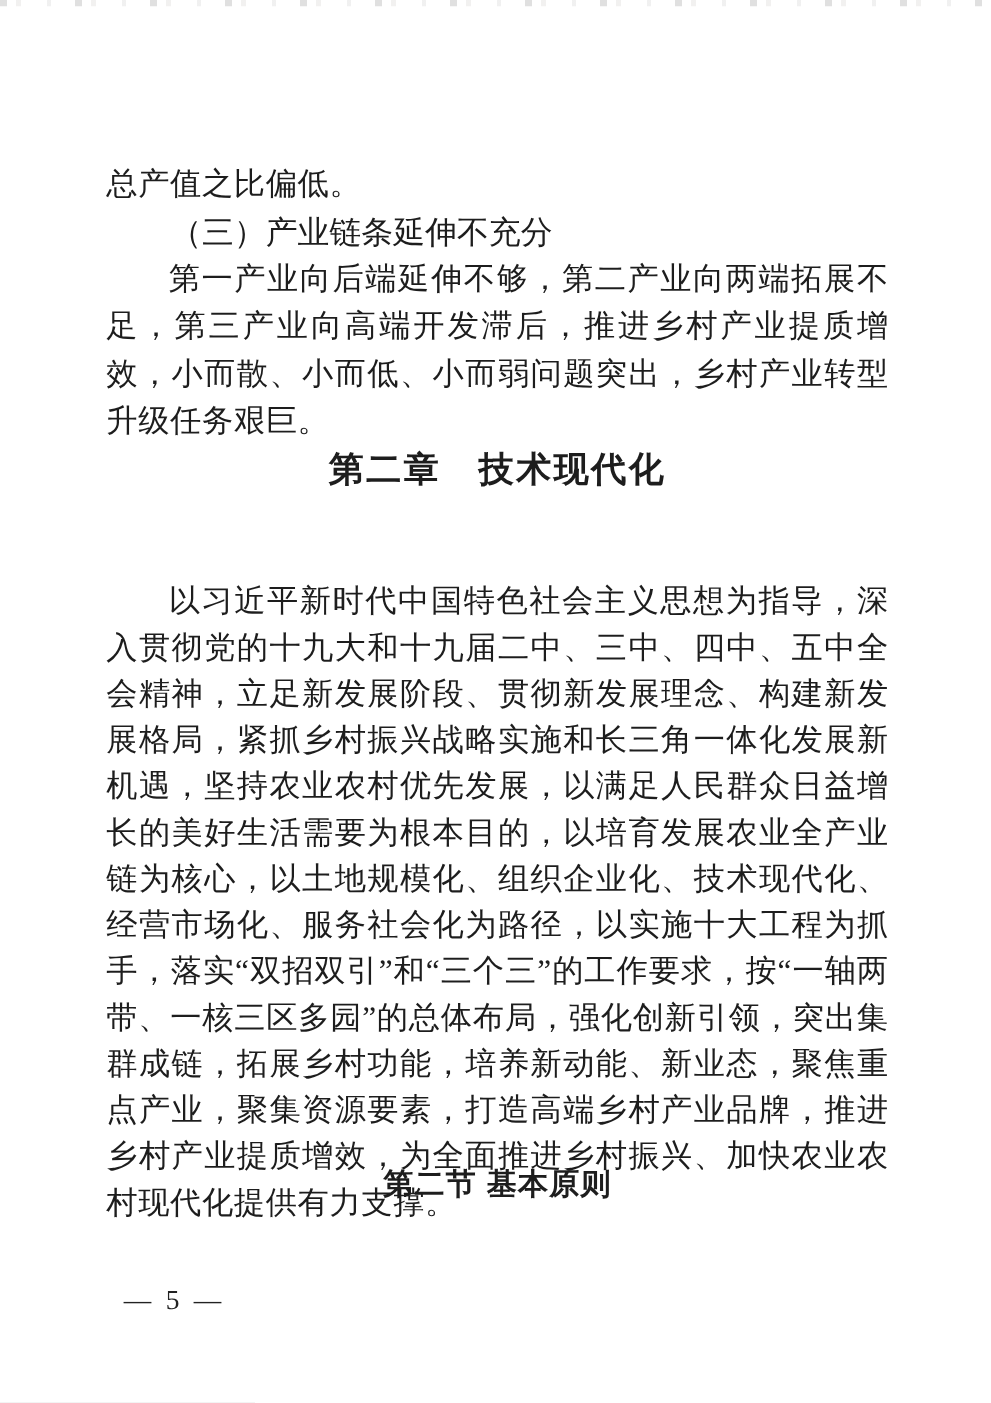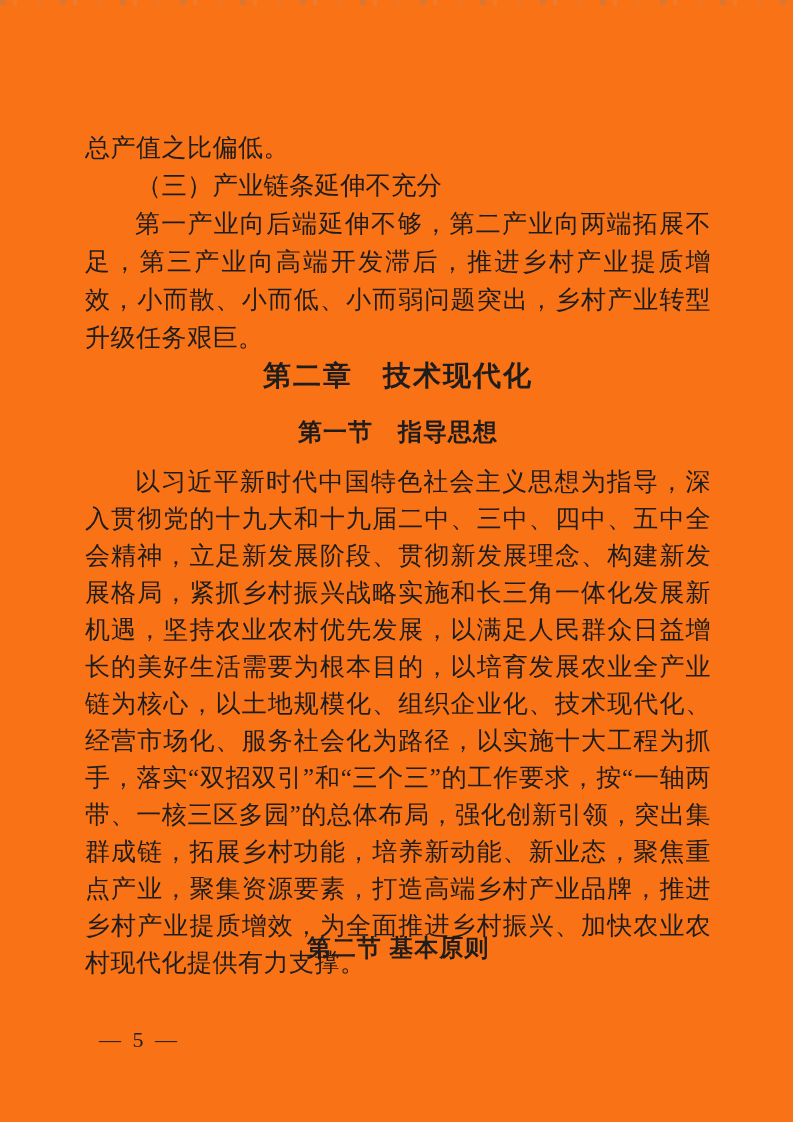--- a/index.html
+++ b/index.html
@@ -1,21 +1,21 @@
 <!DOCTYPE html>
 <html><head>
 <meta charset="utf-8">
 <style>
   html, body { margin: 0; padding: 0; background: #e9e9e9; }
   .page {
     position: relative;
     width: 793px;
     height: 1122px;
     margin: 0 auto;
-    background: #f97316;
+    background: #ffffff;
     overflow: hidden;
     font-family: "Liberation Serif", "DejaVu Serif", serif;
     color: #1d1d1d;
   }
   .scan-edge {
     position: absolute;
     top: 0; left: 0; right: 0;
     height: 5px;
     background: repeating-linear-gradient(90deg,
       rgba(130,130,130,0.45) 0 6px,
@@ -83,23 +83,20 @@
   <div class="block" style="top:129px;">
     <p class="body-text">总产值之比偏低。</p>
     <h3 class="h-sub">（三）产业链条延伸不充分</h3>
     <p class="body-text indent">第一产业向后端延伸不够，第二产业向两端拓展不足，第三产业向高端开发滞后，推进乡村产业提质增效，小而散、小而低、小而弱问题突出，乡村产业转型升级任务艰巨。</p>
   </div>
 
   <div class="block" style="top:356px;">
     <h1 class="h-chapter">第二章　技术现代化</h1>
   </div>
 
-  <div class="block" style="top:413px;">
-    <h2 class="h-section">第一节　指导思想</h2>
-  </div>
 
   <div class="block" style="top:463px;">
     <p class="body-text tight indent">以习近平新时代中国特色社会主义思想为指导，深入贯彻党的十九大和十九届二中、三中、四中、五中全会精神，立足新发展阶段、贯彻新发展理念、构建新发展格局，紧抓乡村振兴战略实施和长三角一体化发展新机遇，坚持农业农村优先发展，以满足人民群众日益增长的美好生活需要为根本目的，以培育发展农业全产业链为核心，以土地规模化、组织企业化、技术现代化、经营市场化、服务社会化为路径，以实施十大工程为抓手，落实“双招双引”和“三个三”的工作要求，按“一轴两带、一核三区多园”的总体布局，强化创新引领，突出集群成链，拓展乡村功能，培养新动能、新业态，聚焦重点产业，聚集资源要素，打造高端乡村产业品牌，推进乡村产业提质增效，为全面推进乡村振兴、加快农业农村现代化提供有力支撑。</p>
   </div>
 
   <div class="block" style="top:929px;">
     <h2 class="h-section">第二节 基本原则</h2>
   </div>
 
 

